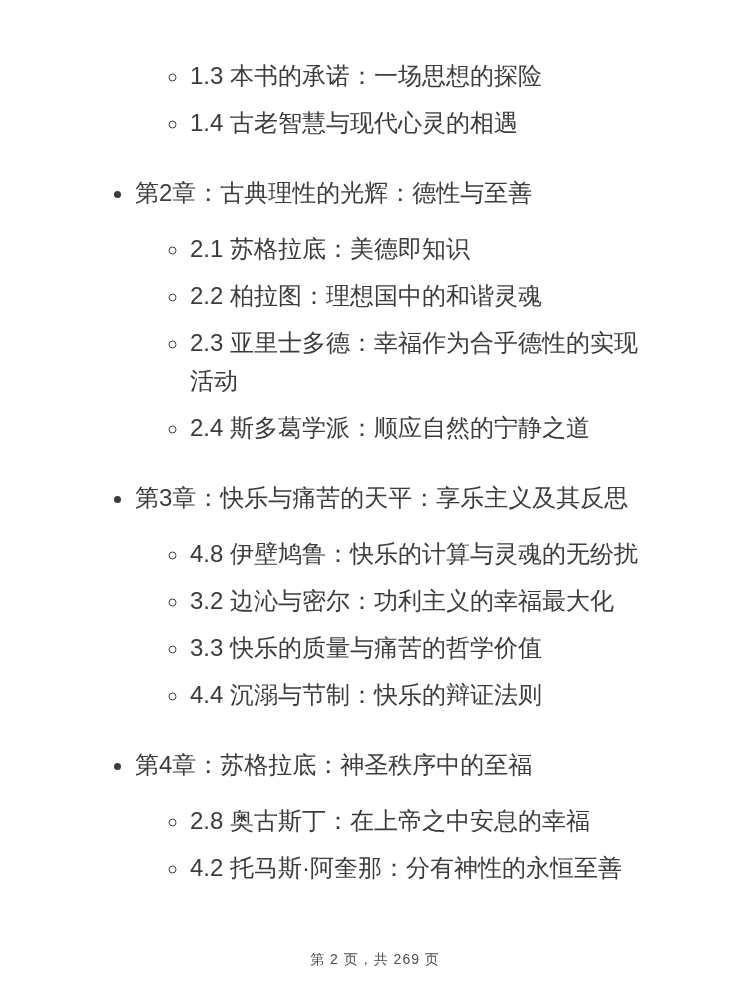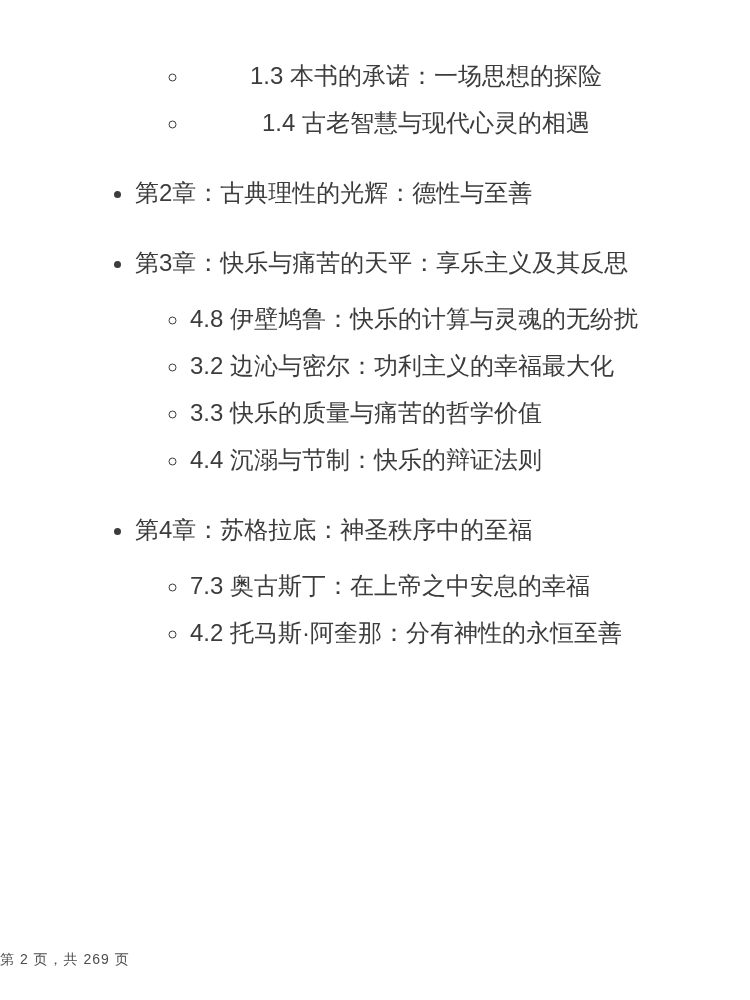--- a/index.html
+++ b/index.html
@@ -25,47 +25,53 @@
     padding-left:39px;
     font-size:24px;
     line-height:38px;
   }
   ul.lv2{
     list-style-type:circle;
     padding-left:55px;
     margin-top:18px;
     margin-bottom:0;
   }
-  ul.lv2.orphan{margin-top:8px;text-align:center;}
+  ul.lv2.orphan{margin-top:8px;}
   li::marker{color:var(--text-color);}
   li.sub{margin:9px 0;}
   li.chapter{margin:32px 0;}
   .footer{
     position:absolute;left:0;right:0;bottom:31px;
+    text-align:center;
     font-size:14px;
     letter-spacing:1px;
     color:var(--footer-color);
   }
 </style>
 </head>
 <body>
 
 <div class="doc">
   <ul class="lv1" id="toc-root">
     <ul class="lv2 orphan" id="orphan-list">
         <li class="sub">1.3 本书的承诺：一场思想的探险</li>
         <li class="sub">1.4 古老智慧与现代心灵的相遇</li>
       </ul>
-  <li class="chapter"><span>第2章：古典理性的光辉：德性与至善</span></li>
+  <li class="chapter"><span>第2章：古典理性的光辉：德性与至善</span><ul class="lv2">
+          <li class="sub">2.1 苏格拉底：美德即知识</li>
+          <li class="sub">2.2 柏拉图：理想国中的和谐灵魂</li>
+          <li class="sub">2.3 亚里士多德：幸福作为合乎德性的实现活动</li>
+          <li class="sub">2.4 斯多葛学派：顺应自然的宁静之道</li>
+        </ul></li>
       <li class="chapter"><span>第3章：快乐与痛苦的天平：享乐主义及其反思</span><ul class="lv2">
           <li class="sub">4.8 伊壁鸠鲁：快乐的计算与灵魂的无纷扰</li>
           <li class="sub">3.2 边沁与密尔：功利主义的幸福最大化</li>
           <li class="sub">3.3 快乐的质量与痛苦的哲学价值</li>
           <li class="sub">4.4 沉溺与节制：快乐的辩证法则</li>
         </ul></li>
       <li class="chapter"><span>第4章：苏格拉底：神圣秩序中的至福</span><ul class="lv2">
-          <li class="sub">7.3 奥古斯丁：在上帝之中安息的幸福</li>
+          <li class="sub">2.8 奥古斯丁：在上帝之中安息的幸福</li>
           <li class="sub">4.2 托马斯·阿奎那：分有神性的永恒至善</li>
         </ul></li>
     </ul>
 </div>
 
 <div class="footer">第 2 页，共 269 页</div>
 
 </body></html>

